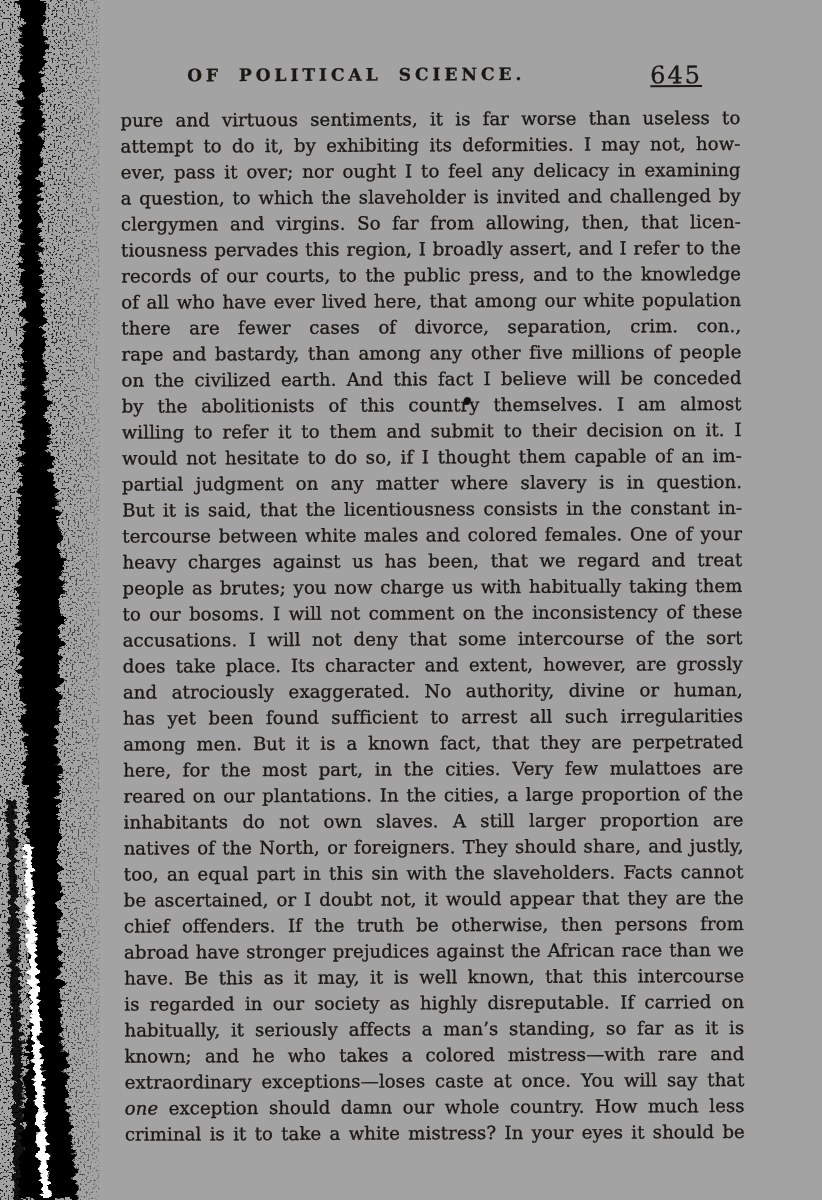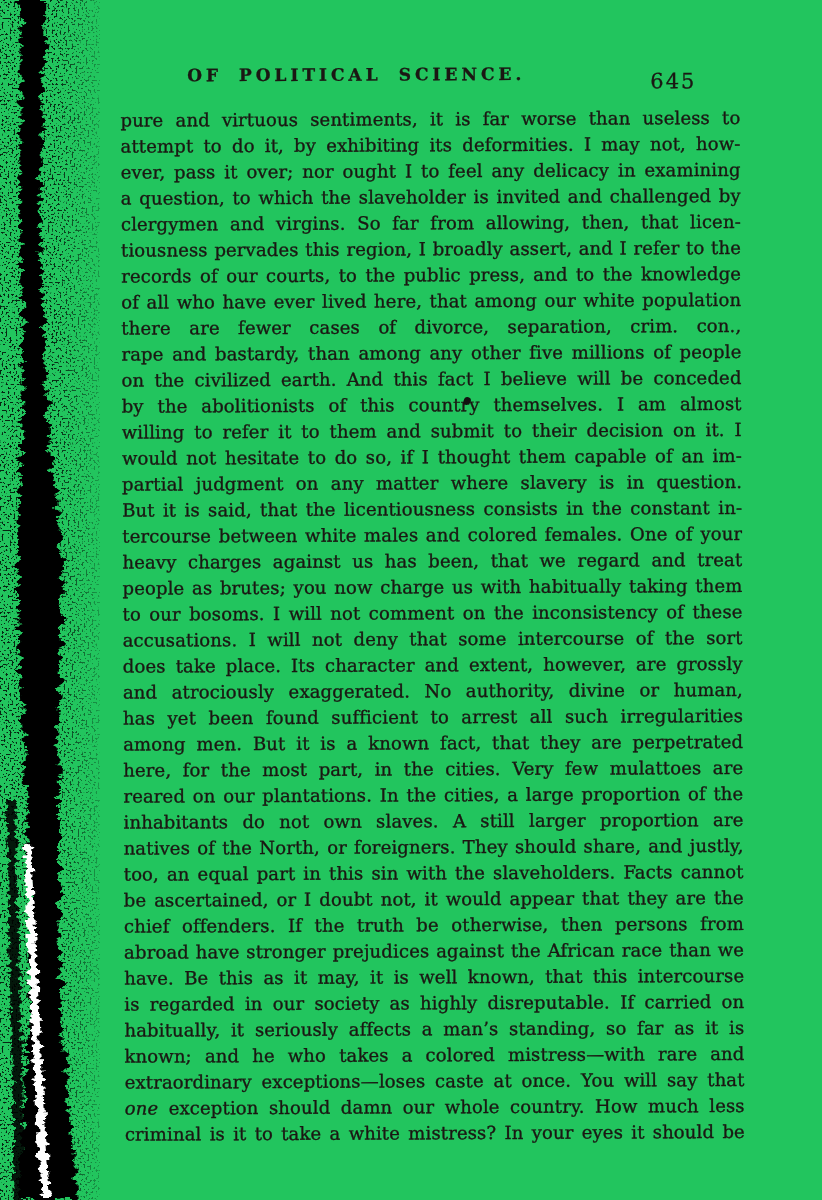--- a/index.html
+++ b/index.html
@@ -6,21 +6,21 @@
   body{
     width:822px;height:1200px;
     background:#ffffff;
     overflow:hidden;
     font-family:"DejaVu Serif", serif;
     color:#1b1713;
   }
   .page{
     position:relative;
     width:822px;height:1200px;
-    background:#22c55e;
+    background:#a3a3a3;
     overflow:hidden;
   }
   .gutter-svg{
     position:absolute;left:0;top:0;z-index:2;
   }
   .content{
     position:absolute;left:0;top:0;width:822px;height:1200px;z-index:1;
     transform:rotate(-0.25deg);
     transform-origin:60% 40%;
   }
@@ -29,23 +29,24 @@
     left:118px;top:64px;width:480px;
     text-align:center;
     font-size:17px;
     font-weight:600;
     letter-spacing:4px;
     word-spacing:7px;
     -webkit-text-stroke:0.3px #1b1713;
   }
   .page-number{
     position:absolute;
-    left:652px;top:70px;width:60px;
-    font-size:21px;
+    left:652px;top:62px;width:60px;
+    font-size:24px;
     letter-spacing:2px;
+    text-decoration:underline;
     -webkit-text-stroke:0.3px #1b1713;
   }
   .body-text{
     position:absolute;
     left:122px;top:106px;
     width:620px;
     font-size:18px;
     line-height:26px;
     -webkit-text-stroke:0.35px #1b1713;
   }

